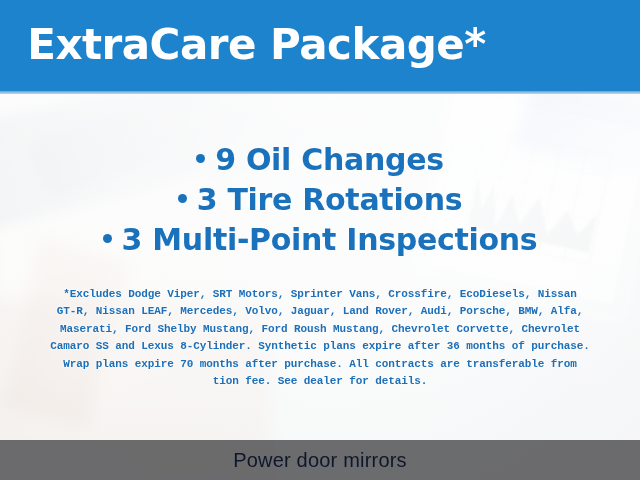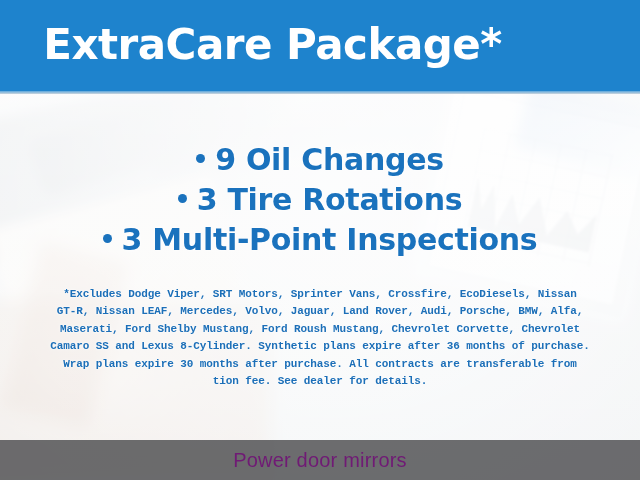--- a/index.html
+++ b/index.html
@@ -116,21 +116,21 @@
   .header-underline {
     position: absolute;
     left: 0; top: 91px;
     width: 640px;
     height: 3px;
     background: linear-gradient(180deg,#5ba6dc,#cdd6dd);
     z-index: 5;
   }
   .header-title {
     position: absolute;
-    left: 16px; top: 16px;
+    left: 0; top: 16px;
     width: 513px;
     text-align: center;
     color: #ffffff;
     font-family: "DejaVu Sans", sans-serif;
     font-weight: bold;
     font-size: 42px;
     letter-spacing: -0.5px;
     line-height: 58px;
     z-index: 6;
     white-space: nowrap;
@@ -194,21 +194,21 @@
     left: 0; top: 440px;
     width: 640px;
     height: 40px;
     background: rgba(72,72,75,.80);
     z-index: 8;
     display: flex;
     align-items: center;
     justify-content: center;
   }
   .caption-text {
-    color: #701a75;
+    color: #0f172a;
     font-family: "Liberation Sans", sans-serif;
     font-weight: normal;
     font-size: 20px;
     letter-spacing: .2px;
   }
 </style>
 </head>
 <body>
 
 <div id="slide">
@@ -246,21 +246,21 @@
     <div class="bullet-row">
       <span class="bullet-dot"></span><span>3 Multi-Point Inspections</span>
     </div>
   </div>
 
   <div class="disclaimer">
     <div class="disclaimer-line">*Excludes Dodge Viper, SRT Motors, Sprinter Vans, Crossfire, EcoDiesels, Nissan</div>
     <div class="disclaimer-line">GT-R, Nissan LEAF, Mercedes, Volvo, Jaguar, Land Rover, Audi, Porsche, BMW, Alfa,</div>
     <div class="disclaimer-line">Maserati, Ford Shelby Mustang, Ford Roush Mustang, Chevrolet Corvette, Chevrolet</div>
     <div class="disclaimer-line">Camaro SS and Lexus 8-Cylinder. Synthetic plans expire after 36 months of purchase.</div>
-    <div class="disclaimer-line">Wrap plans expire 30 months after purchase. All contracts are transferable from</div>
+    <div class="disclaimer-line">Wrap plans expire 70 months after purchase. All contracts are transferable from</div>
     <div class="disclaimer-line">tion fee. See dealer for details.</div>
   </div>
 
   <div class="caption-bar">
     <span class="caption-text">Power door mirrors</span>
   </div>
 
 </div>
 
 </body></html>

